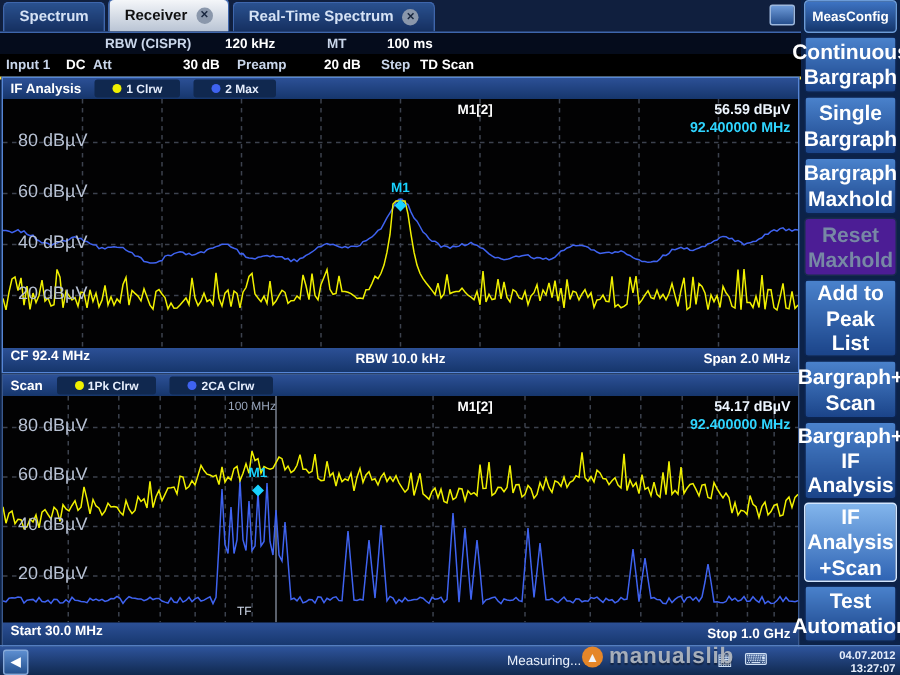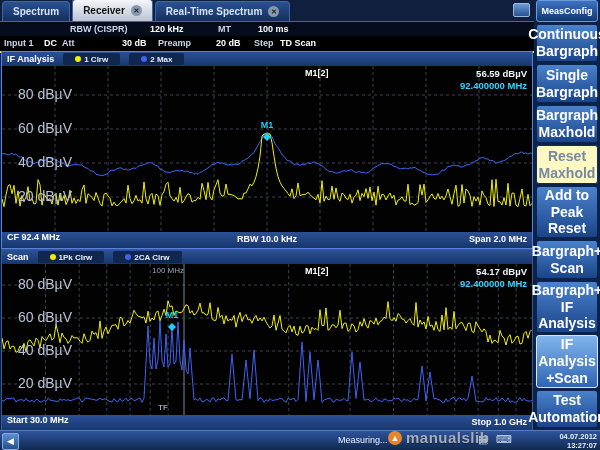--- a/index.html
+++ b/index.html
@@ -29,21 +29,21 @@
   .if-panel{top:51px;}
   .scan-panel{top:249px;border-color:#39598f;}
   .phead{height:14px;background:linear-gradient(#2c5096,#16366c);display:flex;align-items:center;gap:9px;padding:0 5px;}
   .ptitle{font-size:9px;font-weight:bold;color:#fff;white-space:nowrap;}
   .legend-item{display:flex;align-items:center;gap:3px;font-size:8px;font-weight:bold;color:#e6eefc;
                background:#10284f;padding:0 12px;height:12px;border-radius:2px;cursor:pointer;white-space:nowrap;}
   .dot{width:6px;height:6px;border-radius:50%;background:#888;}
   .graph{position:relative;background:#020203;overflow:hidden;}
   .g1{height:166px;} .g2{height:151px;}
   .graph svg{position:absolute;left:0;top:0;display:block;}
-  .ylab{position:absolute;left:16px;font-size:14px;color:#b8c2d4;white-space:nowrap;}
+  .ylab{position:absolute;left:10px;font-size:12px;color:#b8c2d4;white-space:nowrap;}
   .mref{position:absolute;left:303px;top:2px;font-size:9px;font-weight:bold;color:#fff;}
   .mread{position:absolute;right:5px;top:2px;text-align:right;font-weight:bold;font-size:9.5px;line-height:1.3;}
   .mlevel{color:#eef6ff;} .mfreq{color:#2fd5ff;}
   .glabel{position:absolute;left:150px;top:2px;font-size:8px;color:#98a5bb;}
   .tflabel{position:absolute;left:156px;bottom:3px;font-size:8px;color:#cfd8e8;}
   .pfoot{height:16px;background:linear-gradient(#2c5096,#16366c);position:relative;font-size:9px;font-weight:bold;color:#fff;}
   .f-left{position:absolute;left:5px;top:0;} .f-center{position:absolute;left:50%;transform:translateX(-50%);top:2px;}
   .f-right{position:absolute;right:5px;top:2px;}
   .grid{stroke:#3c424e;stroke-dasharray:3 3;fill:none;stroke-width:1;}
   .gridmajor{stroke:#79818f;fill:none;stroke-width:1;}
@@ -52,21 +52,21 @@
 
   
   .sidebar{position:absolute;left:534px;top:0;width:66px;height:430px;display:flex;flex-direction:column;
            gap:2px;padding:0 2px 2px 2px;box-sizing:border-box;background:#0c2248;}
   .skey-head{height:20px;flex:none;background:linear-gradient(#3e74c4,#14366c);border:1px solid #6b9bd8;
            border-radius:3px;color:#fff;font-size:9px;font-weight:bold;display:flex;align-items:center;justify-content:center;text-align:right;}
   .skey{flex:1;background:linear-gradient(#4a82cc,#1b4489);border:1px solid #0c2450;border-radius:3px;color:#fff;
         font-size:14px;font-weight:bold;text-align:center;white-space:pre-line;display:flex;align-items:center;
         justify-content:center;line-height:1.2;padding:0;cursor:pointer;font-family:"Liberation Sans",sans-serif;}
   .skey.sel{background:linear-gradient(#82b5ec,#2f64b4);border-color:#d2e6ff;}
-  .skey.dis{background:#fef9c3;color:#7788a5;border-color:#182c4e;cursor:default;}
+  .skey.dis{background:#4c1d95;color:#7788a5;border-color:#182c4e;cursor:default;}
 
   
   .statusbar{position:absolute;left:0;top:430px;width:600px;height:20px;
              background:linear-gradient(#2e549c,#10294f);border-top:1px solid #547ec0;box-sizing:border-box;}
   .sb-scroll{position:absolute;left:2px;top:2px;width:15px;height:15px;background:linear-gradient(#5d8ed0,#24518f);
              border:1px solid #86aadb;border-radius:2px;color:#fff;font-size:9px;line-height:14px;text-align:center;cursor:pointer;}
   .sb-measuring{position:absolute;left:338px;top:4px;font-size:9px;color:#eaf1fb;}
   .sb-mini{position:absolute;top:2px;font-size:11px;color:#cfe0f4;cursor:pointer;}
   .sb-datetime{position:absolute;right:3px;top:2px;text-align:right;font-size:7.5px;line-height:1.15;color:#e6eefb;font-weight:bold;}
 
@@ -195,21 +195,21 @@
     <div class="skey-head">MeasConfig</div>
     <button class="skey">Continuous
 Bargraph</button>
     <button class="skey">Single
 Bargraph</button>
     <button class="skey">Bargraph
 Maxhold</button>
     <button class="skey dis">Reset
 Maxhold</button>
     <button class="skey">Add to
-Peak Reset</button>
+Peak List</button>
     <button class="skey">Bargraph+
 Scan</button>
     <button class="skey">Bargraph+
 IF Analysis</button>
     <button class="skey sel">IF Analysis
 +Scan</button>
     <button class="skey">Test
 Automation</button>
   </div>
 

